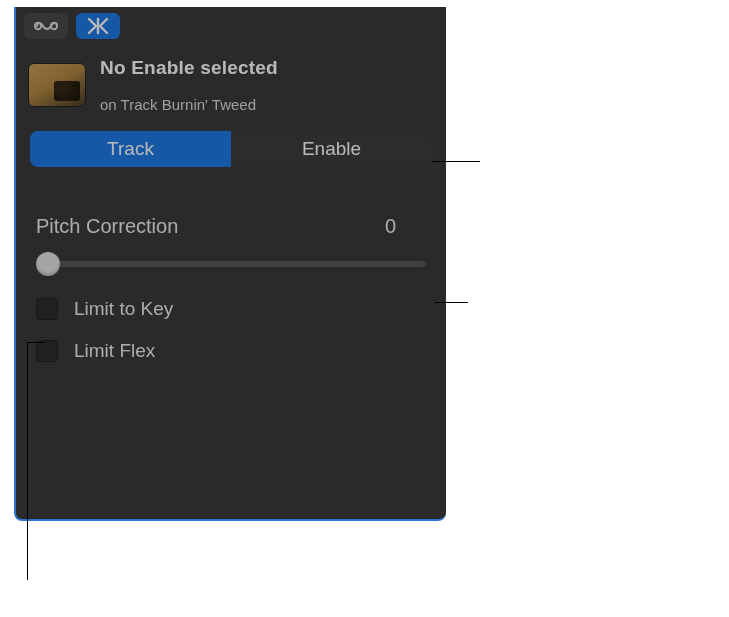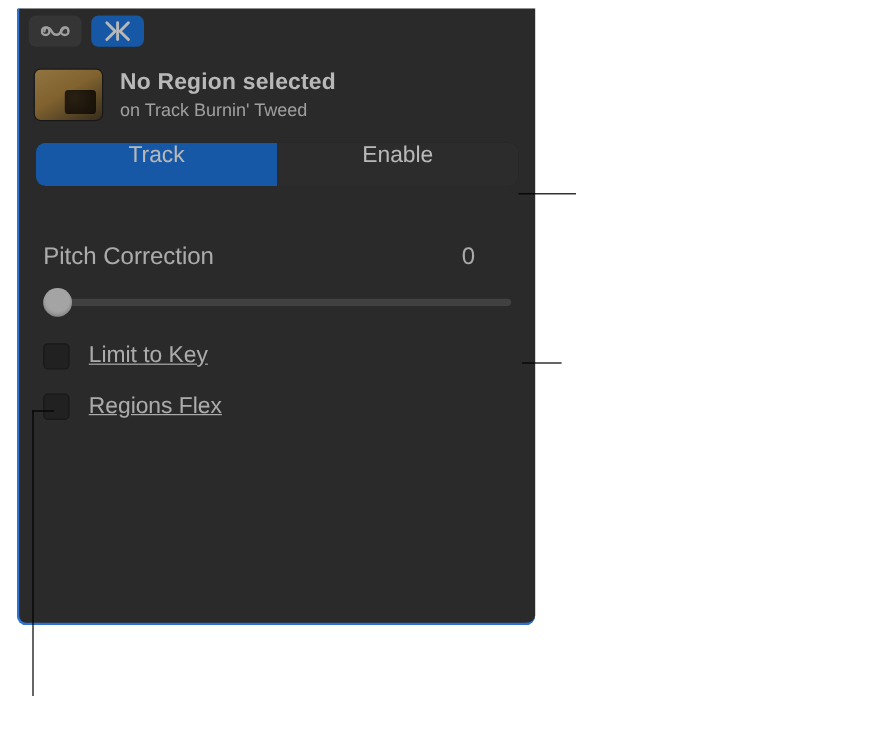--- a/index.html
+++ b/index.html
@@ -78,33 +78,34 @@
     }
     .header-text h1 {
       color: #fff;
       font-size: 19px;
       font-weight: 600;
       letter-spacing: 0.2px;
     }
     .header-text p {
       color: #ddd;
       font-size: 15px;
-      margin-top: 4px;
+      margin-top: 17px;
     }
     .tabs {
       display: flex;
       margin: 8px 14px 0 14px;
       border-radius: 8px;
       overflow: hidden;
       background: #2a2a2a;
       height: 36px;
     }
     .tab {
       flex: 1;
       display: flex;
+      align-items: center;
       justify-content: center;
       color: #fff;
       font-size: 19px;
       font-weight: 500;
       cursor: pointer;
       background: #3d3d3d;
     }
     .tab.active {
       background: #1f7be6;
     }
@@ -146,21 +147,20 @@
       cursor: grab;
       box-shadow: inset 0 -2px 3px rgba(0,0,0,0.2);
     }
     .checkbox-row {
       display: flex;
       align-items: flex-start;
       gap: 16px;
       margin-top: 20px;
       color: #eee;
       font-size: 19px;
-      text-decoration: underline;
     }
     .cbox {
       width: 22px;
       height: 22px;
       border-radius: 4px;
       background: #2e2e2e;
       border: 1px solid #222;
       cursor: pointer;
     }
     .callout-h {
@@ -194,21 +194,21 @@
         <path d="M4 2 L11 9 L4 16" stroke="#fff" stroke-width="2.4" fill="none" stroke-linecap="round" stroke-linejoin="round"></path>
         <line x1="13" y1="2" x2="13" y2="16" stroke="#fff" stroke-width="2.4" stroke-linecap="round"></line>
         <path d="M22 2 L15 9 L22 16" stroke="#fff" stroke-width="2.4" fill="none" stroke-linecap="round" stroke-linejoin="round"></path>
       </svg>
     </div>
   </div>
 
   <div class="header">
     <div class="track-thumb"></div>
     <div class="header-text">
-      <h1>No Region selected</h1>
+      <h1>No Enable selected</h1>
       <p>on Track Burnin' Tweed</p>
     </div>
   </div>
 
   <div class="tabs">
     <div class="tab active">
       <span>Track</span>
     </div>
     <div class="tab">
       <span>Enable</span>
@@ -224,21 +224,21 @@
       <div class="slider-track"></div>
       <div class="slider-thumb"></div>
     </div>
 
     <div class="checkbox-row">
       <div class="cbox"></div>
       <span>Limit to Key</span>
     </div>
     <div class="checkbox-row">
       <div class="cbox"></div>
-      <span>Regions Flex</span>
+      <span>Limit Flex</span>
     </div>
   </div>
 
   <div class="overlay-dim"></div>
 </div>
 
 <div class="callout-h" style="left:432px; top:161px; width:48px;"></div>
 <div class="callout-h" style="left:435px; top:302px; width:33px;"></div>
 <div class="callout-v" style="left:27px; top:342px; height:238px;"></div>
 <div class="callout-h" style="left:27px; top:342px; width:18px;"></div>

